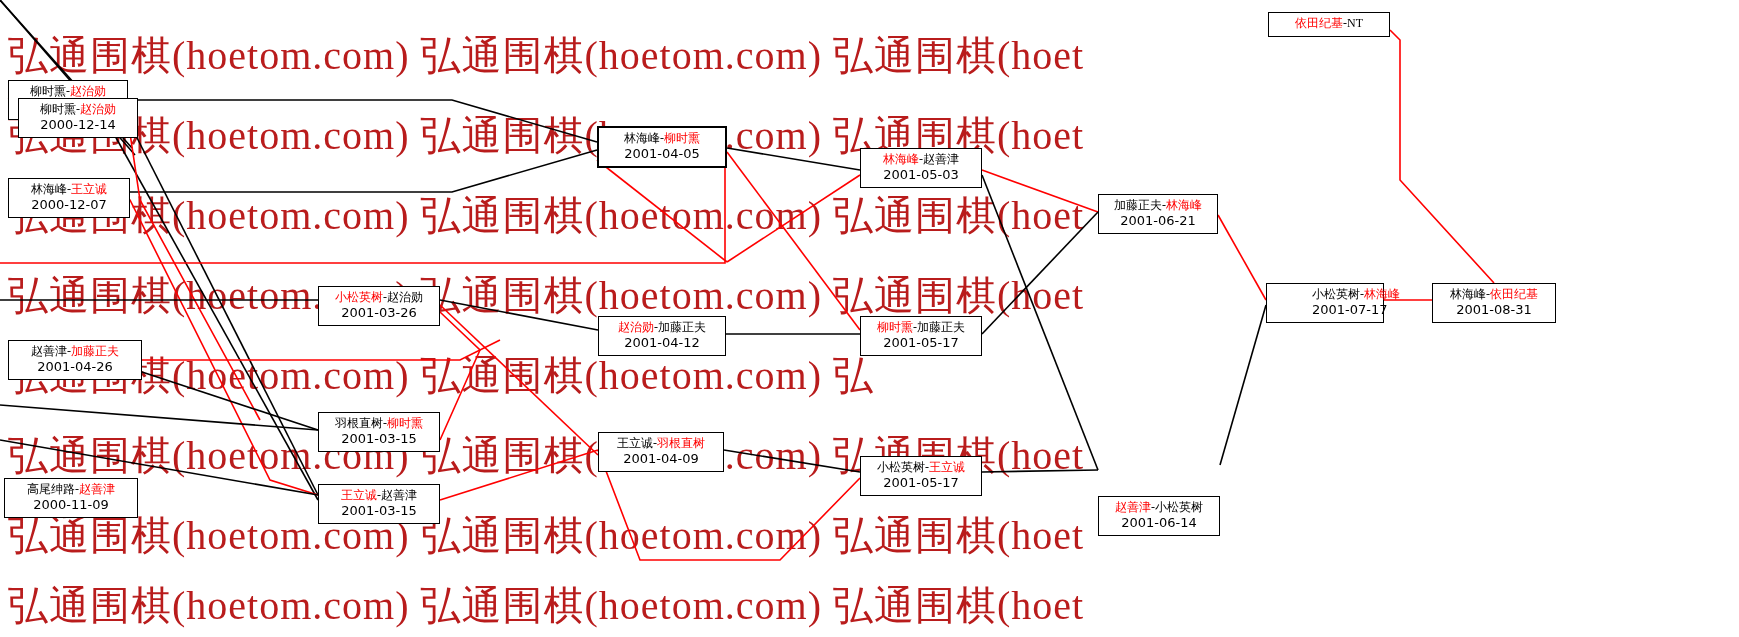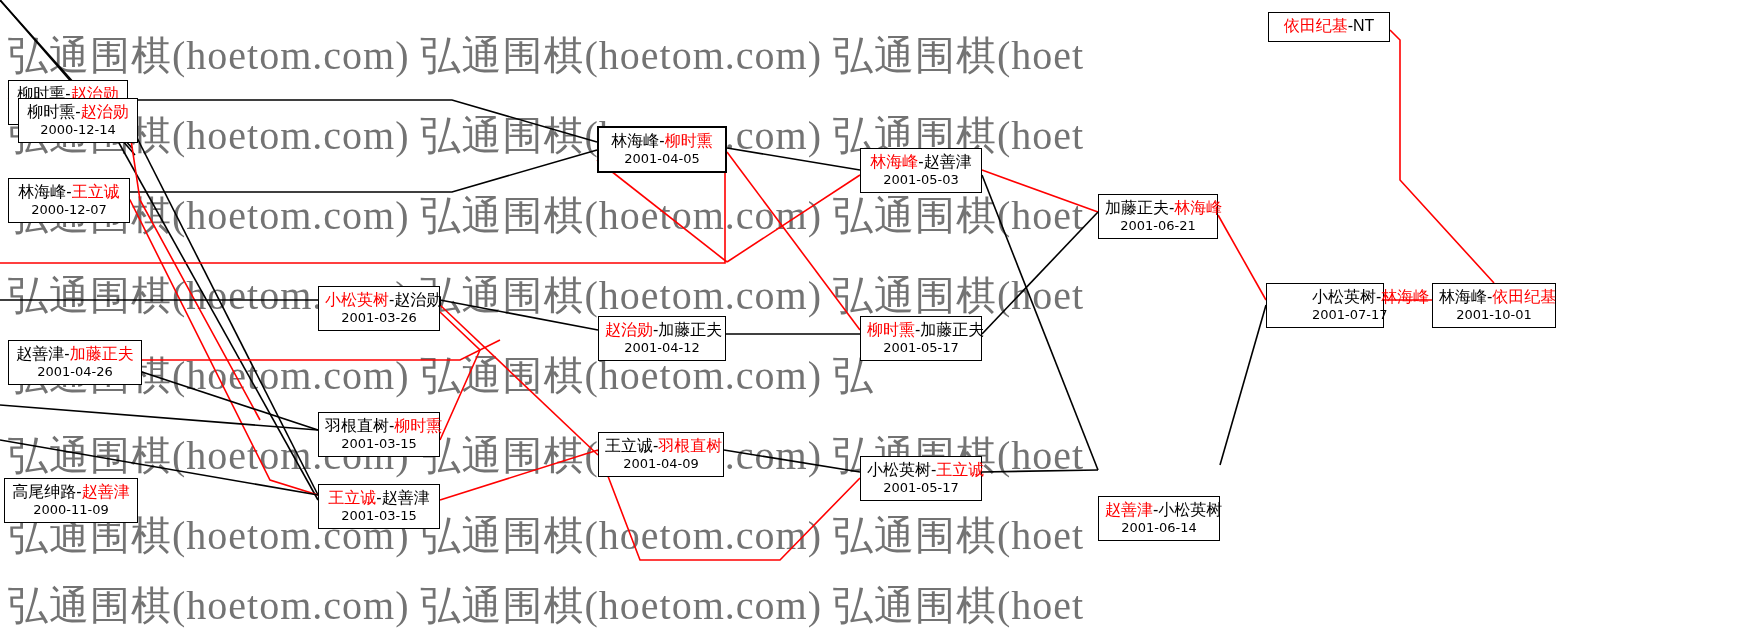--- a/index.html
+++ b/index.html
@@ -20,21 +20,21 @@
     left: 0; top: 0;
     width: 1739px;
     height: 637px;
     pointer-events: none;
     z-index: 0;
   }
   .wm {
     position: absolute;
     font-family: "Liberation Serif", serif;
     font-size: 40px;
-    color: #737373;
+    color: #b91c1c;
     white-space: nowrap;
     letter-spacing: 1px;
   }
   .edges {
     position: absolute;
     left: 0; top: 0;
     z-index: 1;
     pointer-events: none;
   }
   .node {
@@ -42,22 +42,22 @@
     box-sizing: border-box;
     border: 1px solid #000000;
     background: #ffffff;
     z-index: 2;
     text-align: center;
     padding: 3px 6px 4px 6px;
     line-height: 1.25;
     white-space: nowrap;
   }
   .node .ttl {
-    font-size: 16px;
-    font-family: Liberation Sans, sans-serif;
+    font-size: 12px;
+    font-family: Liberation Serif, serif;
   }
   .node .dt {
     font-size: 13px;
     font-family: "DejaVu Sans", sans-serif;
     color: #000000;
   }
   .red { color: #ff0000; }
   .blk { color: #000000; }
   .node.nodate { padding-bottom: 5px; }
 </style>
@@ -160,21 +160,21 @@
     <div class="dt">2001-06-21</div>
   </div>
 
   <div class="node" style="left:1266px;top:283px;width:118px;padding-left:45px;">
     <div class="ttl"><span class="blk">小松英树</span><span class="blk">-</span><span class="red">林海峰</span></div>
     <div class="dt">2001-07-17</div>
   </div>
 
   <div class="node" style="left:1432px;top:283px;width:124px;">
     <div class="ttl"><span class="blk">林海峰</span><span class="blk">-</span><span class="red">依田纪基</span></div>
-    <div class="dt">2001-10-01</div>
+    <div class="dt">2001-08-31</div>
   </div>
 
   <div class="node" style="left:318px;top:286px;width:122px;">
     <div class="ttl"><span class="red">小松英树</span><span class="blk">-</span><span class="blk">赵治勋</span></div>
     <div class="dt">2001-03-26</div>
   </div>
 
   <div class="node" style="left:598px;top:316px;width:128px;">
     <div class="ttl"><span class="red">赵治勋</span><span class="blk">-</span><span class="blk">加藤正夫</span></div>
     <div class="dt">2001-04-12</div>

